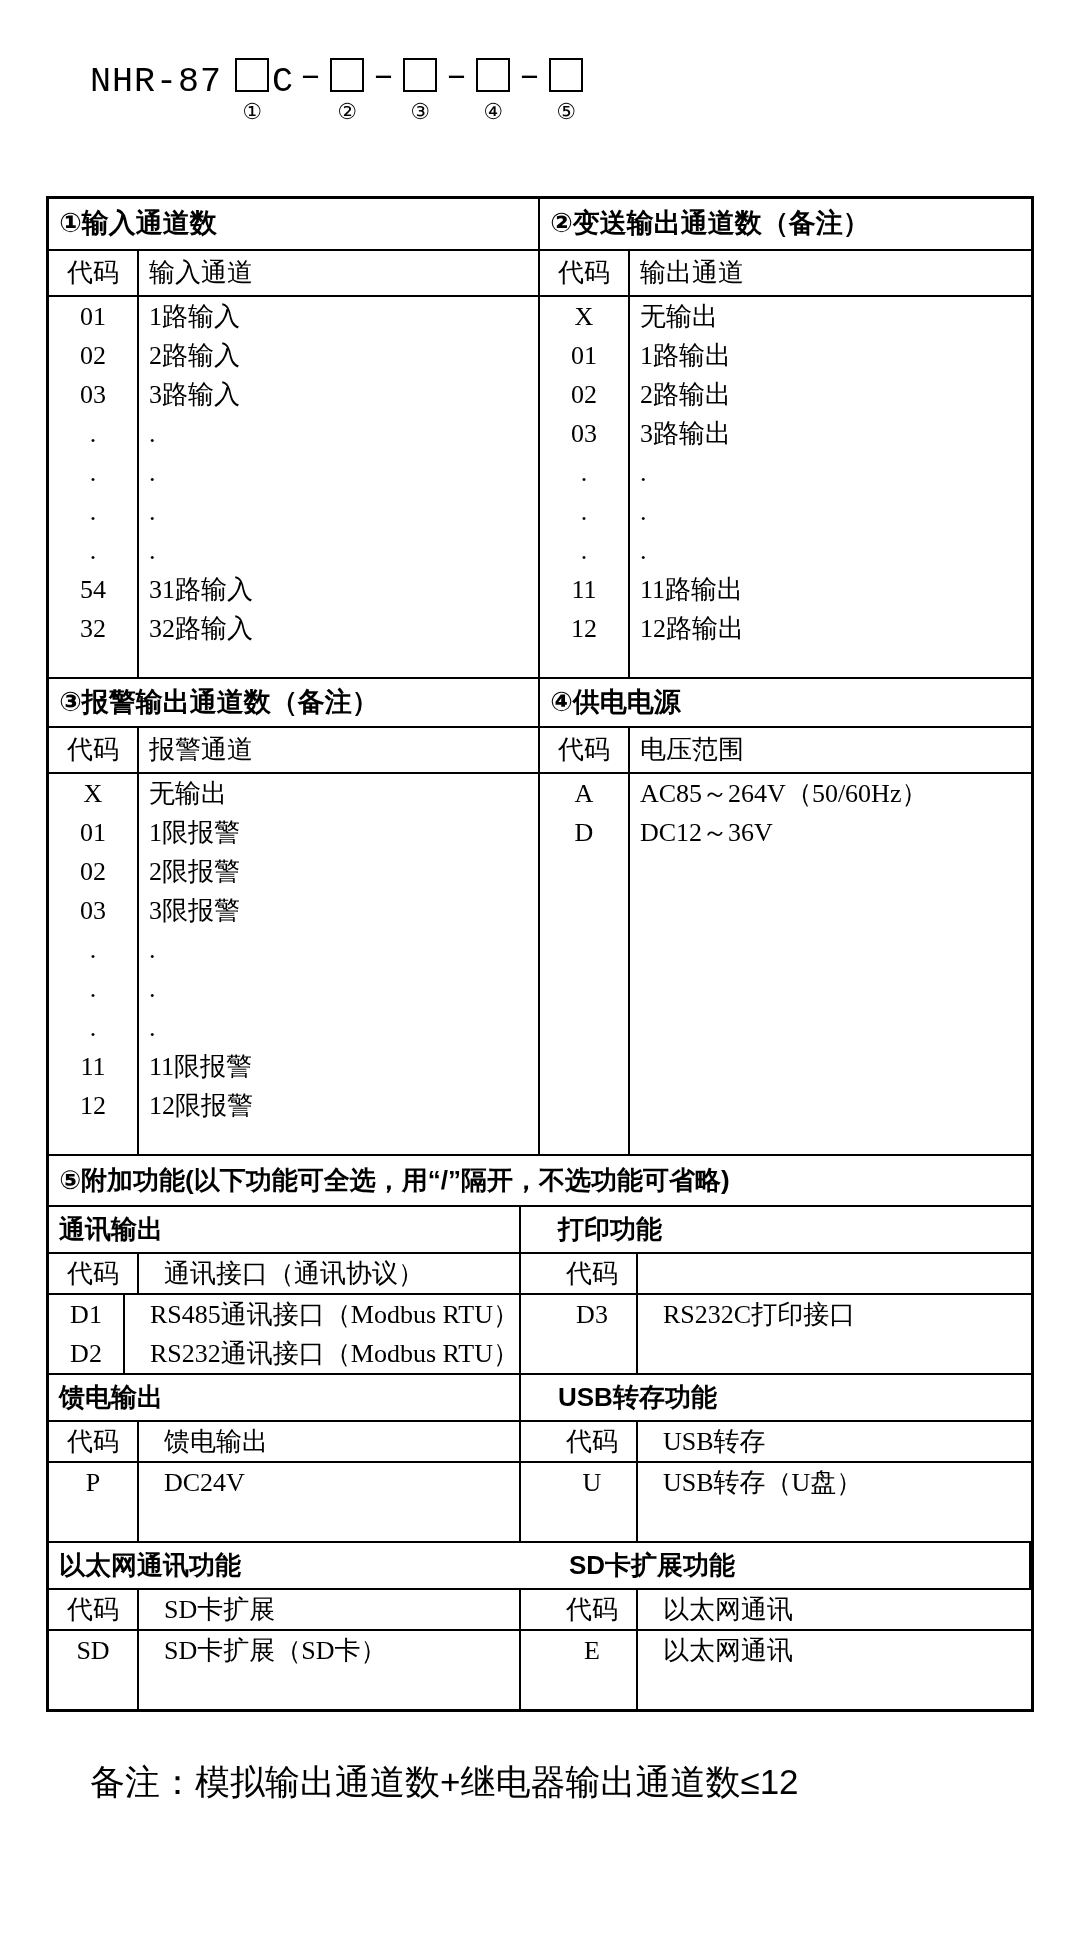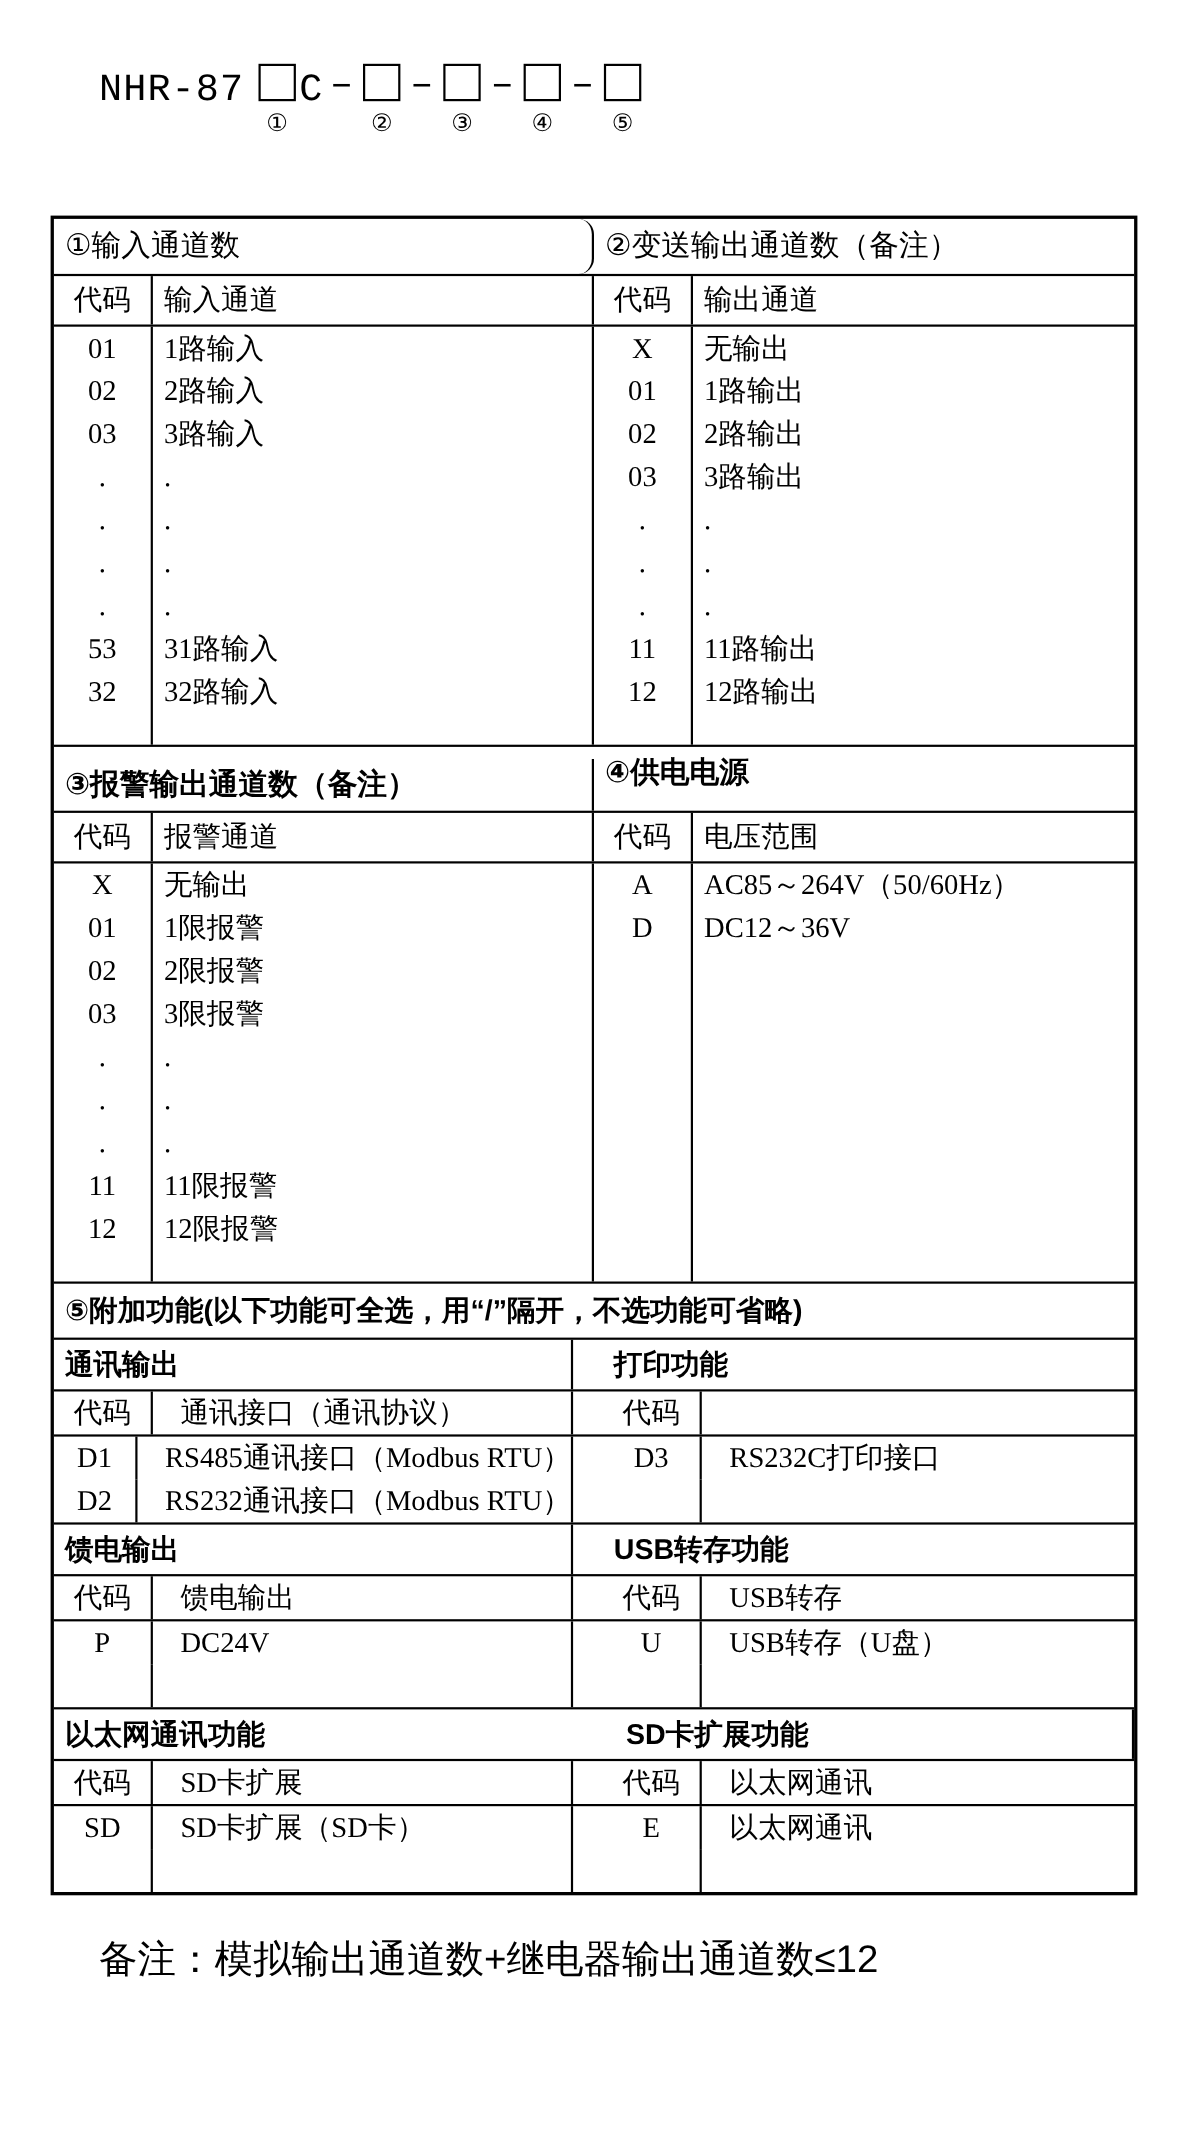--- a/index.html
+++ b/index.html
@@ -70,25 +70,24 @@
     width: 988px;
     border: 3px solid #000;
     box-sizing: border-box;
     font-size: 25px;
   }
   .row { display: flex; }
   .cellbox { box-sizing: border-box; }
 
   .hdr {
     font-family: "Liberation Sans", "DejaVu Sans", sans-serif;
-    font-weight: normal;
+    font-weight: bold;
     font-size: 27px;
     padding: 8px 10px 10px 10px;
     line-height: 32px;
-    border-radius: 14px;
   }
   .subhdr {
     padding: 6px 10px 6px 10px;
     line-height: 32px;
     font-size: 26px;
   }
   .bb { border-bottom: 2px solid #000; }
   .br { border-right: 2px solid #000; }
 
   .half { width: 50%; }
@@ -242,21 +241,21 @@
       <div class="cellbox half br">
         <div class="pair" style="min-height:380px;">
           <div class="col-code">
             <div class="ccell">01</div>
             <div class="ccell">02</div>
             <div class="ccell">03</div>
             <div class="ccell">.</div>
             <div class="ccell">.</div>
             <div class="ccell">.</div>
             <div class="ccell">.</div>
-            <div class="ccell">53</div>
+            <div class="ccell">54</div>
             <div class="ccell">32</div>
           </div>
           <div class="col-desc">
             <div class="dcell">1路输入</div>
             <div class="dcell">2路输入</div>
             <div class="dcell">3路输入</div>
             <div class="dcell">.</div>
             <div class="dcell">.</div>
             <div class="dcell">.</div>
             <div class="dcell">.</div>
@@ -287,21 +286,21 @@
             <div class="dcell">.</div>
             <div class="dcell">.</div>
             <div class="dcell">11路输出</div>
             <div class="dcell">12路输出</div>
           </div>
         </div>
       </div>
     </div>
 
     <div class="row bb">
-      <div class="cellbox br sec-title" style="width:50%;margin-top:11px;">③报警输出通道数（备注）</div>
+      <div class="cellbox br sec-title" style="width:50%;">③报警输出通道数（备注）</div>
       <div class="cellbox sec-title" style="width:50%;">④供电电源</div>
     </div>
 
     <div class="row bb">
       <div class="cellbox br" style="width:50%;">
         <div class="pair">
           <div class="col-code subhdr" style="border-right:2px solid #000;text-align:center;padding-left:0;padding-right:0;">代码</div>
           <div class="col-desc subhdr">报警通道</div>
         </div>
       </div>

